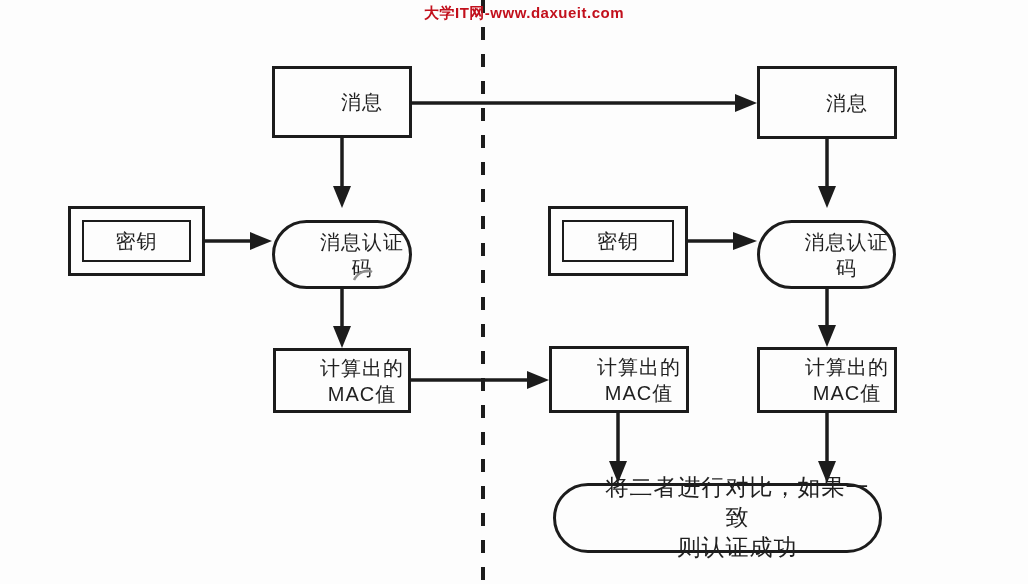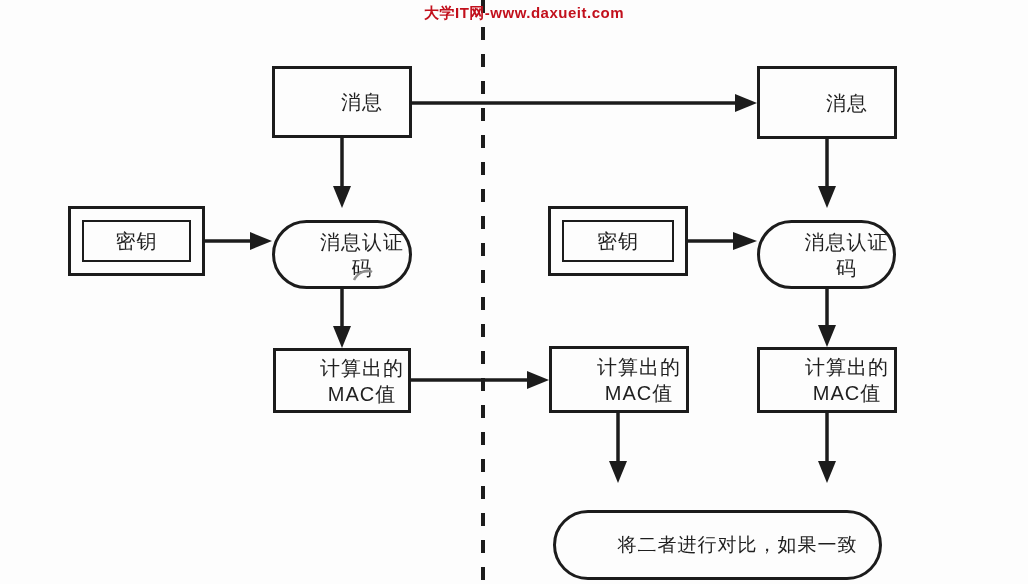--- a/index.html
+++ b/index.html
@@ -50,21 +50,21 @@
   
   .sender-message   {left:272px;top:66px; width:140px;height:72px;}
   .receiver-message {left:757px;top:66px; width:140px;height:73px;}
   .sender-key       {left:68px; top:206px;width:137px;height:70px;}
   .receiver-key     {left:548px;top:206px;width:140px;height:70px;}
   .sender-macfn     {left:272px;top:208px;width:140px;height:69px;}
   .receiver-macfn   {left:757px;top:208px;width:139px;height:69px;}
   .sender-macval    {left:273px;top:348px;width:138px;height:65px;}
   .received-macval  {left:549px;top:346px;width:140px;height:67px;}
   .receiver-macval  {left:757px;top:347px;width:140px;height:66px;}
-  .compare          {left:553px;top:483px;width:329px;height:70px;border-radius:35px;font-size:19px;margin-top:27px;}
+  .compare          {left:553px;top:483px;width:329px;height:70px;border-radius:35px;font-size:23px;}
 </style>
 </head>
 <body>
 
 <div class="canvas">
 
   <svg class="wires" width="1028" height="584" viewBox="0 0 1028 584">
 
     <line x1="483" y1="0" x2="483" y2="584" stroke-width="4" stroke-dasharray="13 14" stroke="#1c1c1c"></line>
 
@@ -162,15 +162,16 @@
     <span>消息认证码</span>
   </div>
 
   <div class="node receiver-macval">
     <span>计算出的</span>
     <span>MAC值</span>
   </div>
 
   <div class="node compare">
     <span>将二者进行对比，如果一致</span>
+    <span>则认证成功</span>
   </div>
 
 </div>
 
 </body></html>

